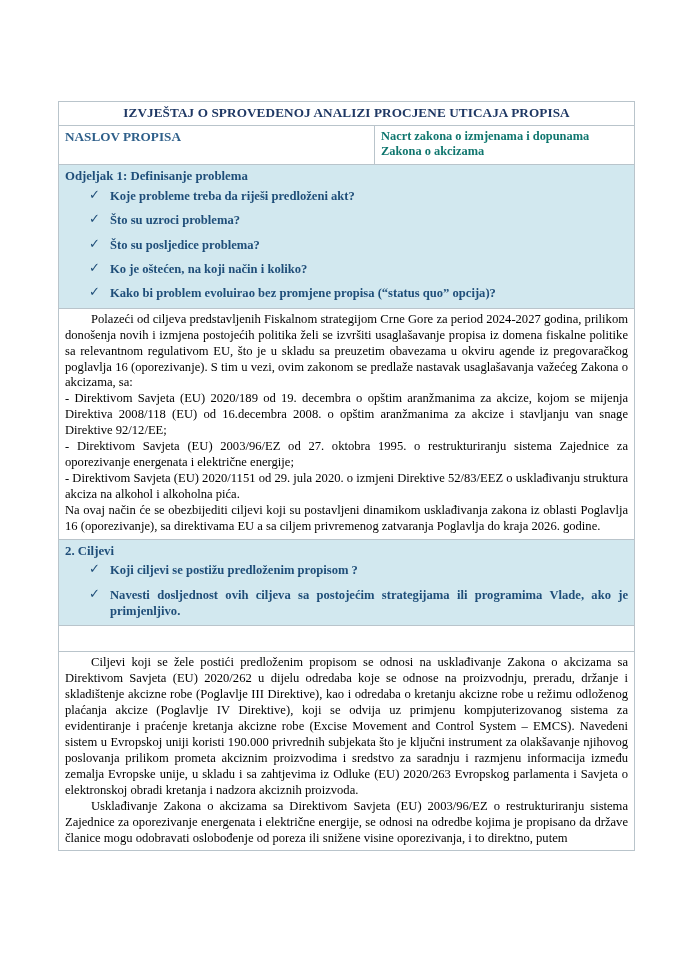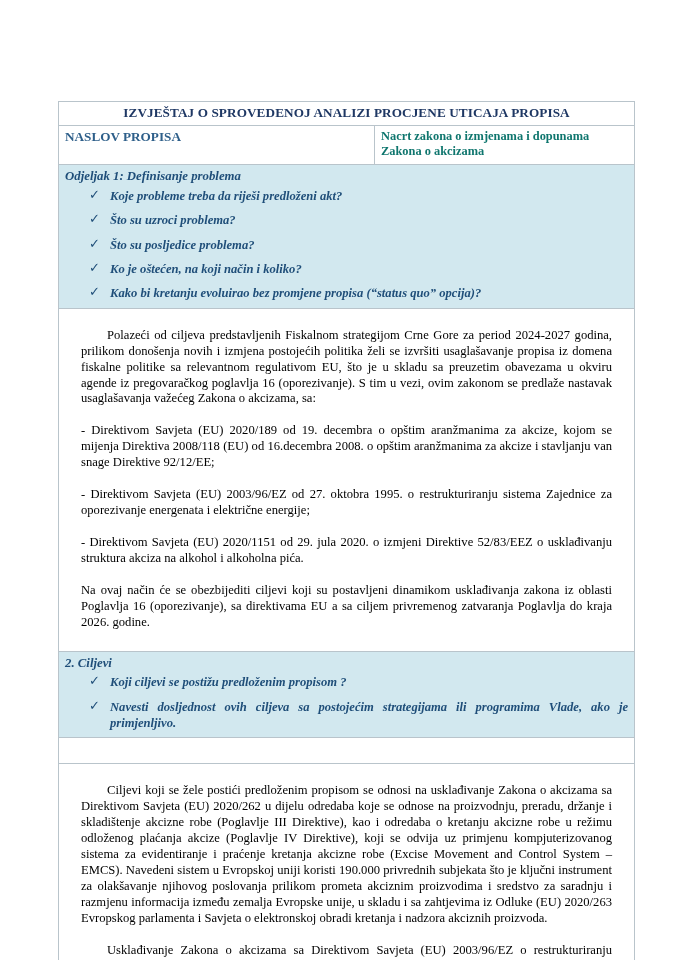--- a/index.html
+++ b/index.html
@@ -71,21 +71,20 @@
     text-align-last: left;
     line-height: 1.28;
     padding-top: 4px;
     padding-bottom: 5px;
   }
   .value-cell .ln { display: block; }
 
   
   .section-cell {
     padding: 5px 7px 7px 7px;
-    font-style: italic;
   }
   .section-title {
     font-weight: bold;
     font-size: 12.8px;
     color: #1f4e79;
     line-height: 1.3;
     margin: 0 0 3px 0;
   }
   ul.qlist {
     list-style: none;
@@ -112,21 +111,21 @@
     font-weight: normal;
     font-family: "DejaVu Sans", "Liberation Sans", sans-serif;
     color: #1f4e79;
   }
 
   
   .body-cell {
     padding: 3px 8px 4px 7px;
   }
   .body-cell p {
-    margin: 16px;
+    margin: 0;
     font-size: 12.6px;
     line-height: 1.265;
     color: #000000;
     text-align: justify;
     text-align-last: left;
     hyphens: none;
   }
   .body-cell p.indent { text-indent: 26px; }
   .spacer-cell { height: 18px; padding: 0; }
 </style>
@@ -170,21 +169,21 @@
             <li>
               <span class="tick">✓</span>
               <span>Što su posljedice problema?</span>
             </li>
             <li>
               <span class="tick">✓</span>
               <span>Ko je oštećen, na koji način i koliko?</span>
             </li>
             <li>
               <span class="tick">✓</span>
-              <span>Kako bi kretanju evoluirao bez promjene propisa (“status quo” opcija)?</span>
+              <span>Kako bi problem evoluirao bez promjene propisa (“status quo” opcija)?</span>
             </li>
           </ul>
         </td>
       </tr>
 
       <tr>
         <td class="body-cell" colspan="2">
           <p class="indent">Polazeći od ciljeva predstavljenih Fiskalnom strategijom Crne Gore za period 2024-2027 godina, prilikom donošenja novih i izmjena postojećih politika želi se izvršiti usaglašavanje propisa iz domena fiskalne politike sa relevantnom regulativom EU, što je u skladu sa preuzetim obavezama u okviru agende iz pregovaračkog poglavlja 16 (oporezivanje). S tim u vezi, ovim zakonom se predlaže nastavak usaglašavanja važećeg Zakona o akcizama, sa:</p>
           <p>- Direktivom Savjeta (EU) 2020/189 od 19. decembra o opštim aranžmanima za akcize, kojom se mijenja Direktiva 2008/118 (EU) od 16.decembra 2008. o opštim aranžmanima za akcize i stavljanju van snage Direktive 92/12/EE;</p>
           <p>- Direktivom Savjeta (EU) 2003/96/EZ od 27. oktobra 1995. o restrukturiranju sistema Zajednice za oporezivanje energenata i električne energije;</p>

